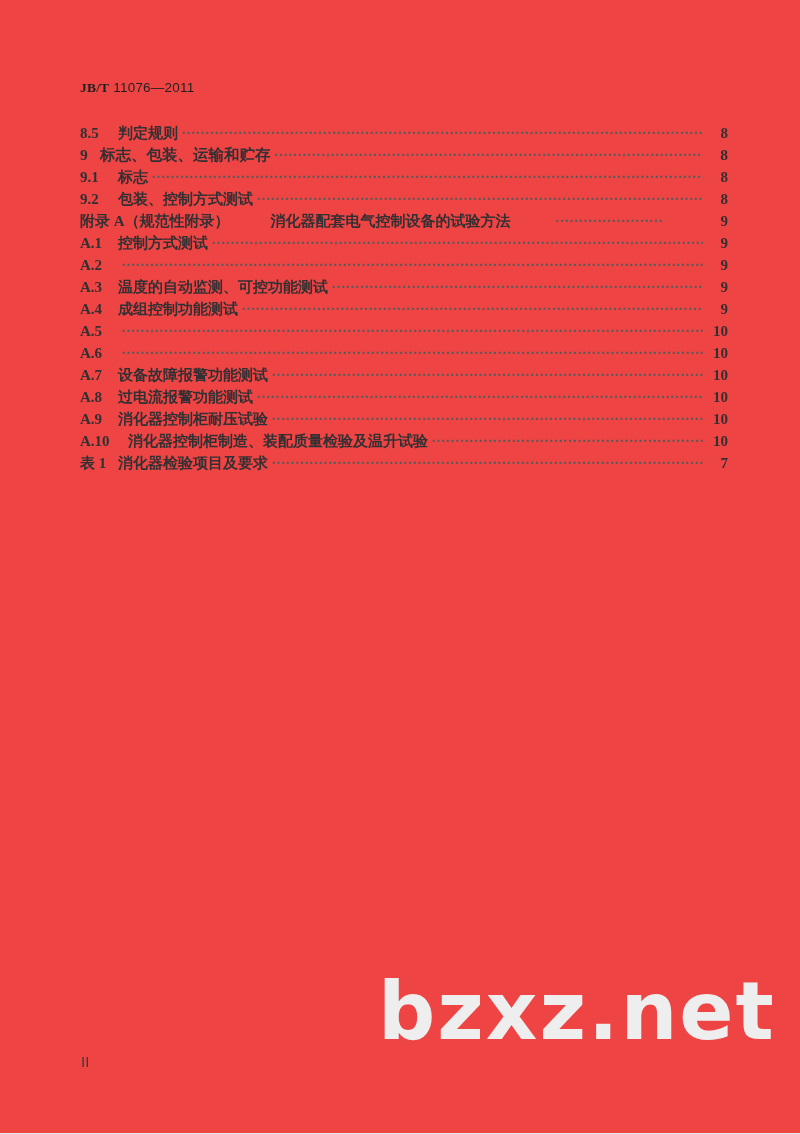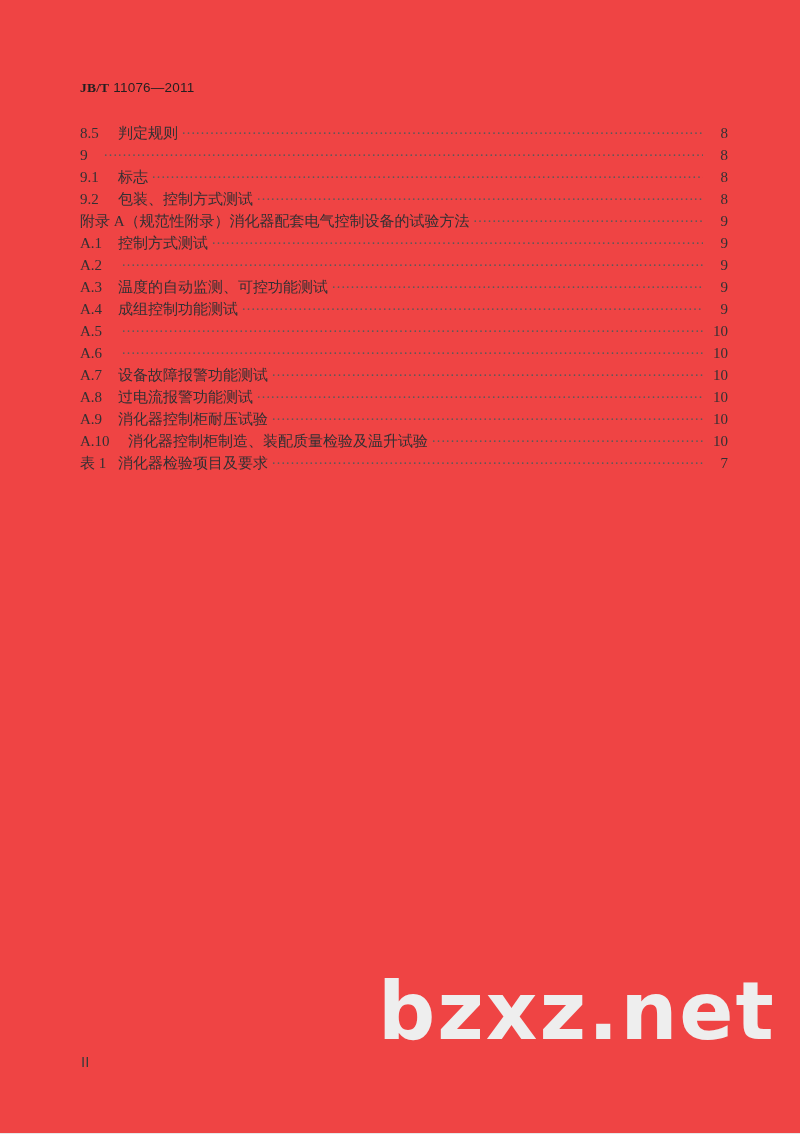--- a/index.html
+++ b/index.html
@@ -64,24 +64,25 @@
 
   .toc-row {
     display: flex;
     align-items: baseline;
     width: 100%;
     height: 22px;
     color: #333033;
     font-size: 15px;
     line-height: 22px;
     white-space: nowrap;
+    font-weight: bold;
   }
   .toc-row.level-1 { font-size: 15.5px; }
   .toc-row.level-2 { font-size: 15px; }
-  .toc-row.annex   { font-size: 15px; }
+  .toc-row.annex   { font-size: 15px; gap: 41px; }
 
   .toc-num {
     flex: 0 0 auto;
     font-family: "Liberation Serif", "DejaVu Serif", serif;
   }
   
   .w-narrow { width: 20px; }
   .w-short  { width: 38px; }
   .w-wide   { width: 48px; }
 
@@ -139,20 +140,21 @@
 
   <div class="toc" id="toc-list">
       <div class="toc-row level-2">
         <span class="toc-num w-short">8.5</span>
         <span class="toc-title">判定规则</span>
         <span class="toc-leader"></span>
         <span class="toc-page">8</span>
       </div>
       <div class="toc-row level-1">
         <span class="toc-num w-narrow">9</span>
+        <span class="toc-title">标志、包装、运输和贮存</span>
         <span class="toc-leader"></span>
         <span class="toc-page">8</span>
       </div>
       <div class="toc-row level-2">
         <span class="toc-num w-short">9.1</span>
         <span class="toc-title">标志</span>
         <span class="toc-leader"></span>
         <span class="toc-page">8</span>
       </div>
       <div class="toc-row level-2">

